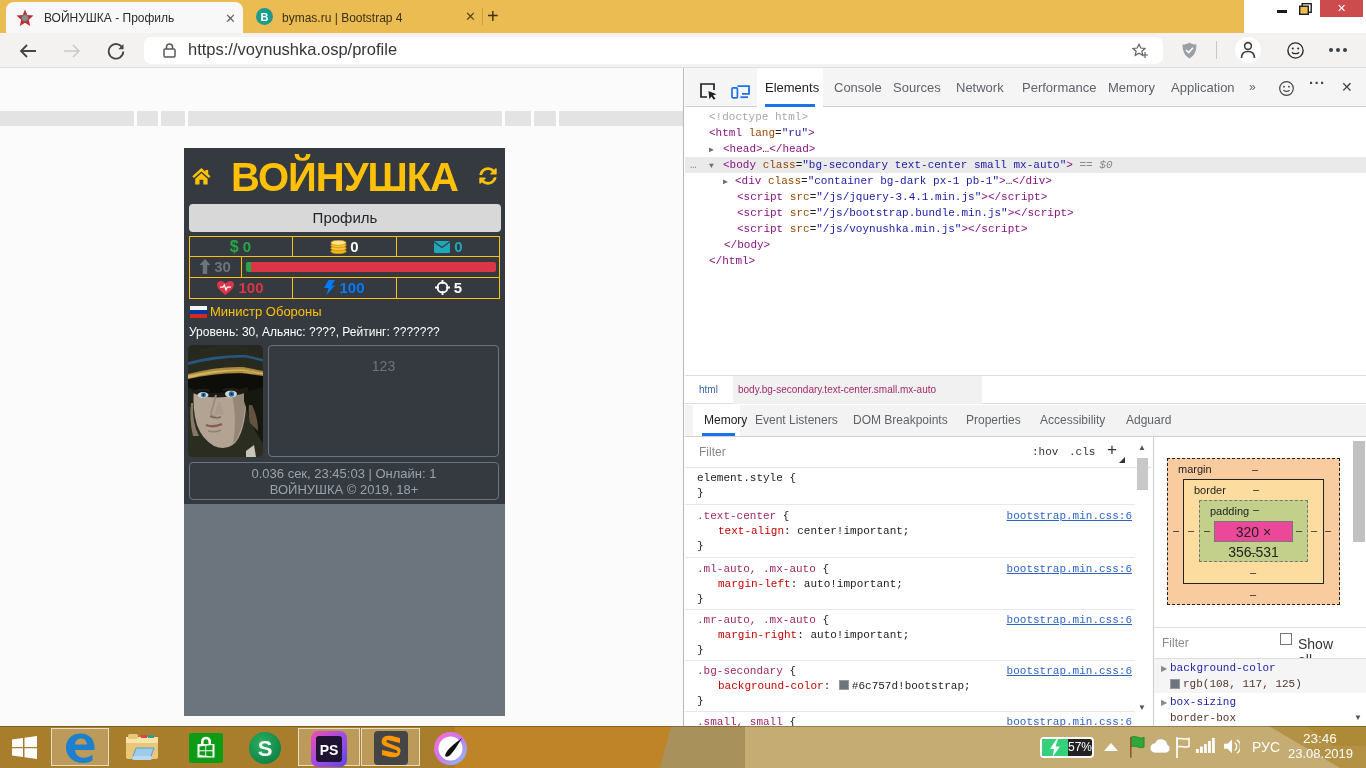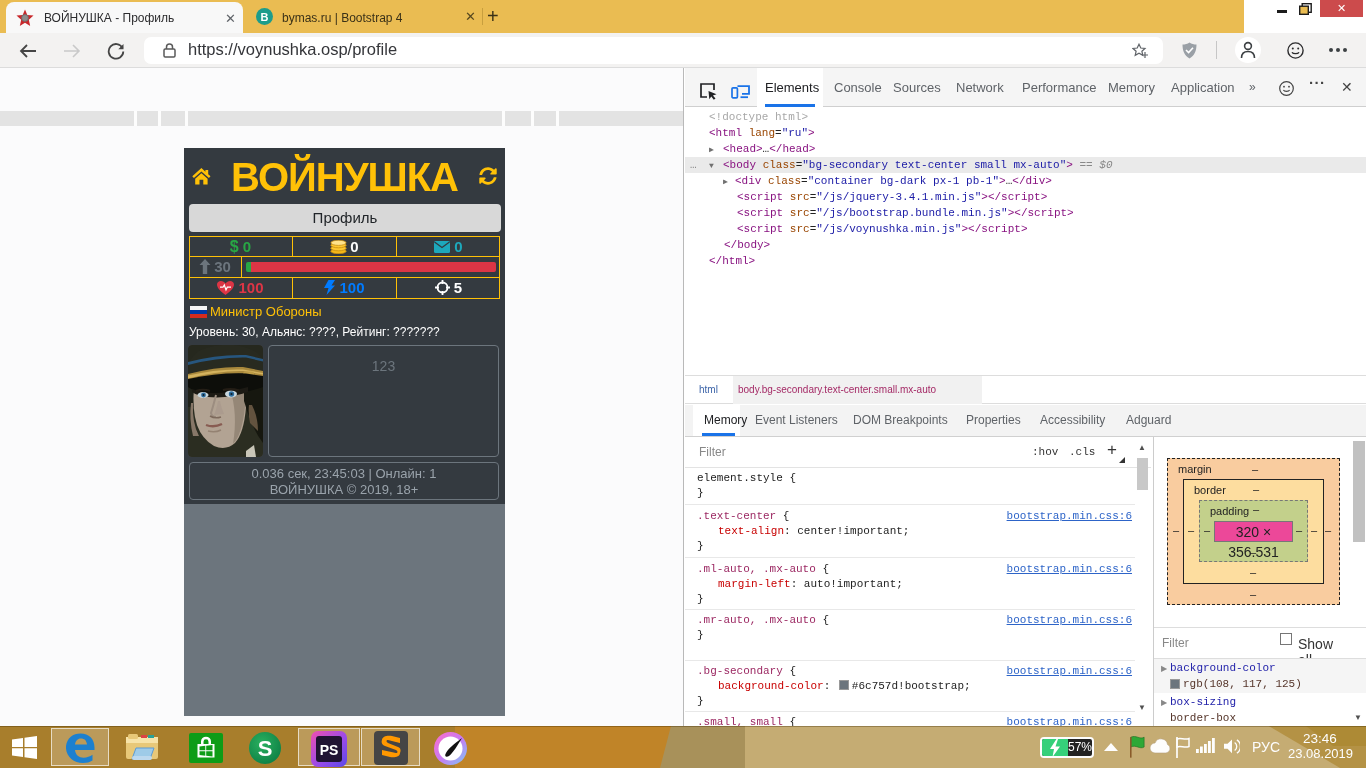--- a/index.html
+++ b/index.html
@@ -363,20 +363,21 @@
       <div class="rl pl"><span class="pn">text-align</span><span class="br">:</span> <span class="pv">center!important;</span></div>
       <div class="rl"><span class="br">}</span></div>
     </div>
     <div class="rule" style="top:91px;height:51px">
       <div class="rl"><span class="sel">.ml-auto, .mx-auto</span> <span class="br">{</span><a class="lnk">bootstrap.min.css:6</a></div>
       <div class="rl pl"><span class="pn">margin-left</span><span class="br">:</span> <span class="pv">auto!important;</span></div>
       <div class="rl"><span class="br">}</span></div>
     </div>
     <div class="rule" style="top:142px;height:51px">
       <div class="rl"><span class="sel">.mr-auto, .mx-auto</span> <span class="br">{</span><a class="lnk">bootstrap.min.css:6</a></div>
+      <div class="rl pl"><span class="pn">margin-right</span><span class="br">:</span> <span class="pv">auto!important;</span></div>
       <div class="rl"><span class="br">}</span></div>
     </div>
     <div class="rule" style="top:193px;height:51px">
       <div class="rl"><span class="sel">.bg-secondary</span> <span class="br">{</span><a class="lnk">bootstrap.min.css:6</a></div>
       <div class="rl pl"><span class="pn">background-color</span><span class="br">:</span> <span class="sw"></span><span class="pv">#6c757d!bootstrap;</span></div>
       <div class="rl"><span class="br">}</span></div>
     </div>
     <div class="rule" style="top:244px;height:12px;border-bottom:none">
       <div class="rl"><span class="sel">.small, small</span> <span class="br">{</span><a class="lnk">bootstrap.min.css:6</a></div>
     </div>

